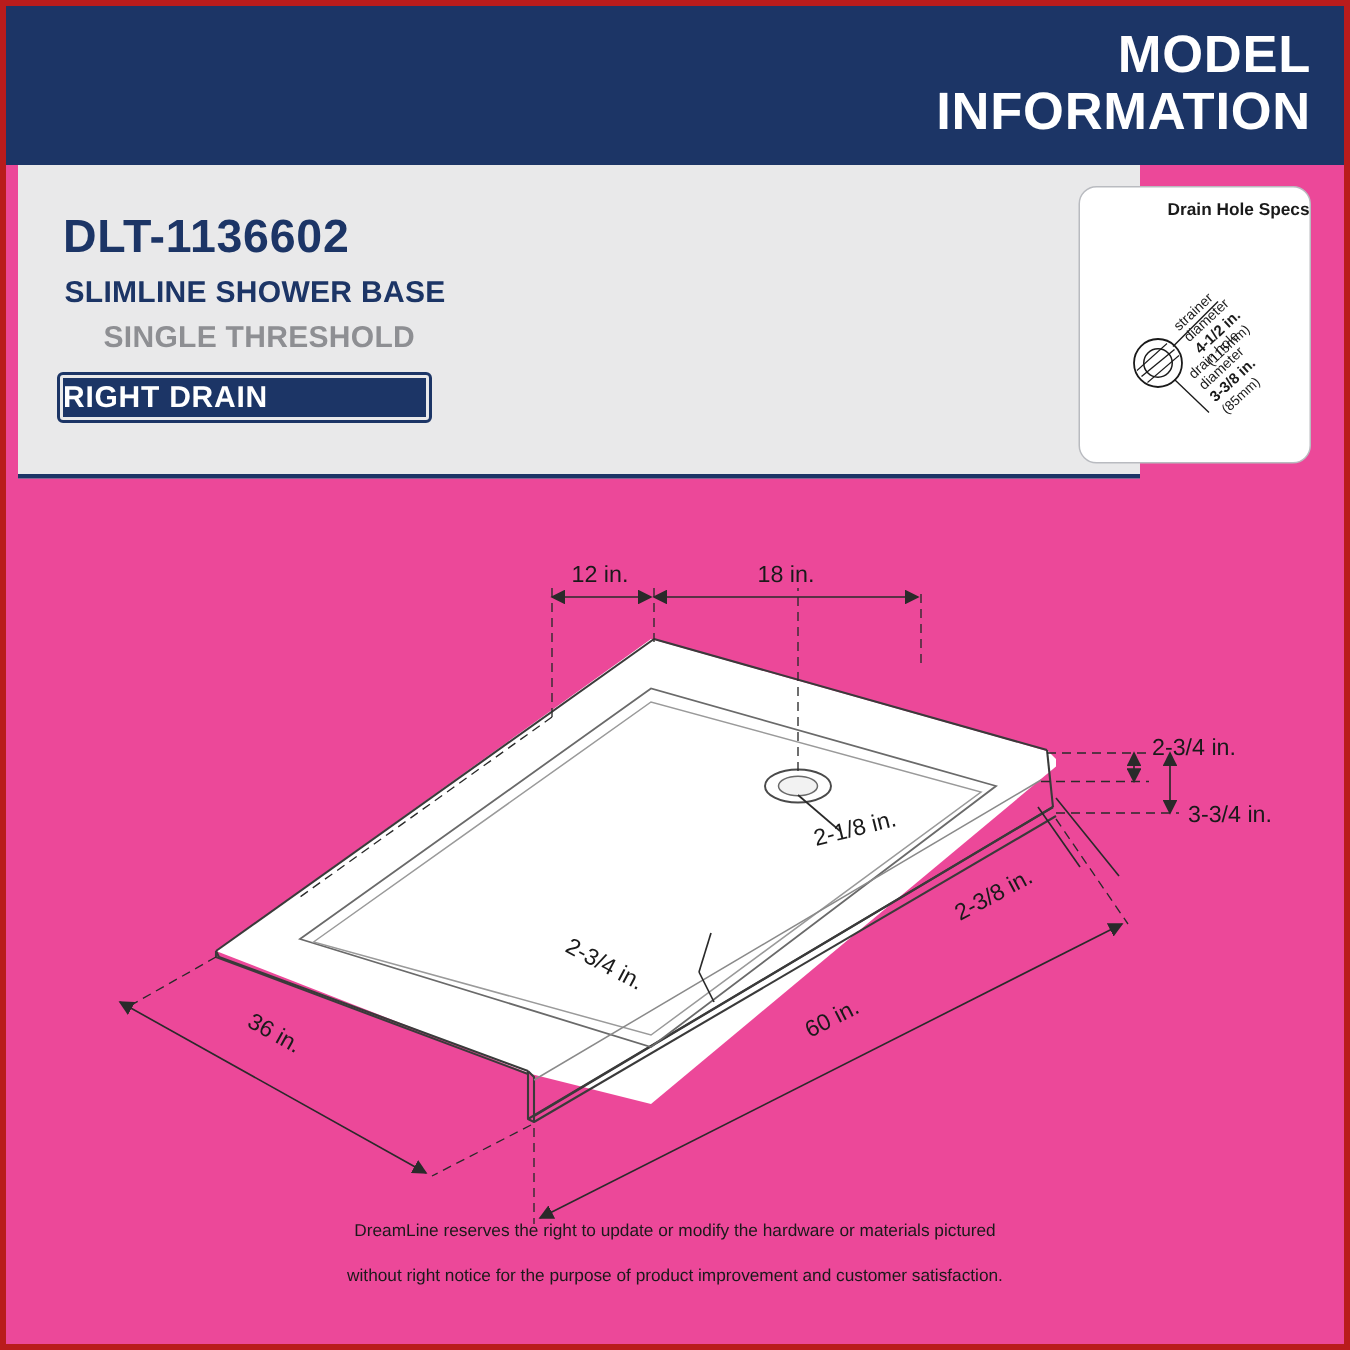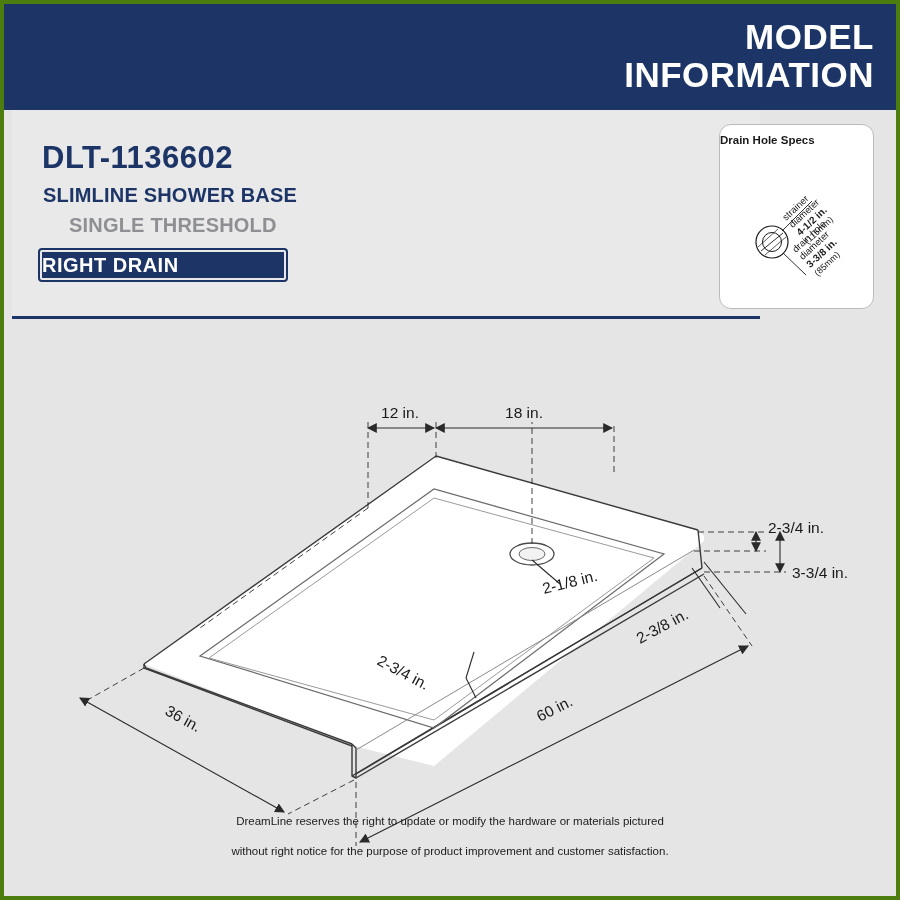--- a/index.html
+++ b/index.html
@@ -11,22 +11,22 @@
     height: 900px;
     background: #ffffff;
     font-family: "Liberation Sans", sans-serif;
     overflow: hidden;
   }
   #page {
     position: relative;
     width: 900px;
     height: 900px;
     box-sizing: border-box;
-    border: 4px solid #4d7c0f;
-    background: #e5e5e5;
+    border: 4px solid #b91c1c;
+    background: #ec4899;
   }
   
   .header {
     position: absolute;
     left: 0; top: 0;
     width: 892px;
     height: 106px;
     background: #1c3566;
   }
   .header-title {
@@ -113,35 +113,34 @@
     height: 185px;
     background: #ffffff;
     border: 1px solid #b9bbc0;
     border-radius: 12px;
     box-sizing: border-box;
   }
   .spec-title {
     position: absolute;
     left: 0; top: 9px;
     width: 100%;
-    text-align: left;
+    text-align: right;
     font-size: 11.5px;
     font-weight: bold;
     color: #1a1a1a;
   }
   .spec-svg { position: absolute; left: 0; top: 0; }
 
   
   .diagram {
     position: absolute;
     left: 0;
     top: 312px;
     width: 892px;
     height: 512px;
-    margin-top: 30px;
   }
   .diagram svg { display: block; }
 
   
   .footer {
     position: absolute;
     left: 0;
     bottom: 38px;
     width: 892px;
     text-align: center;

